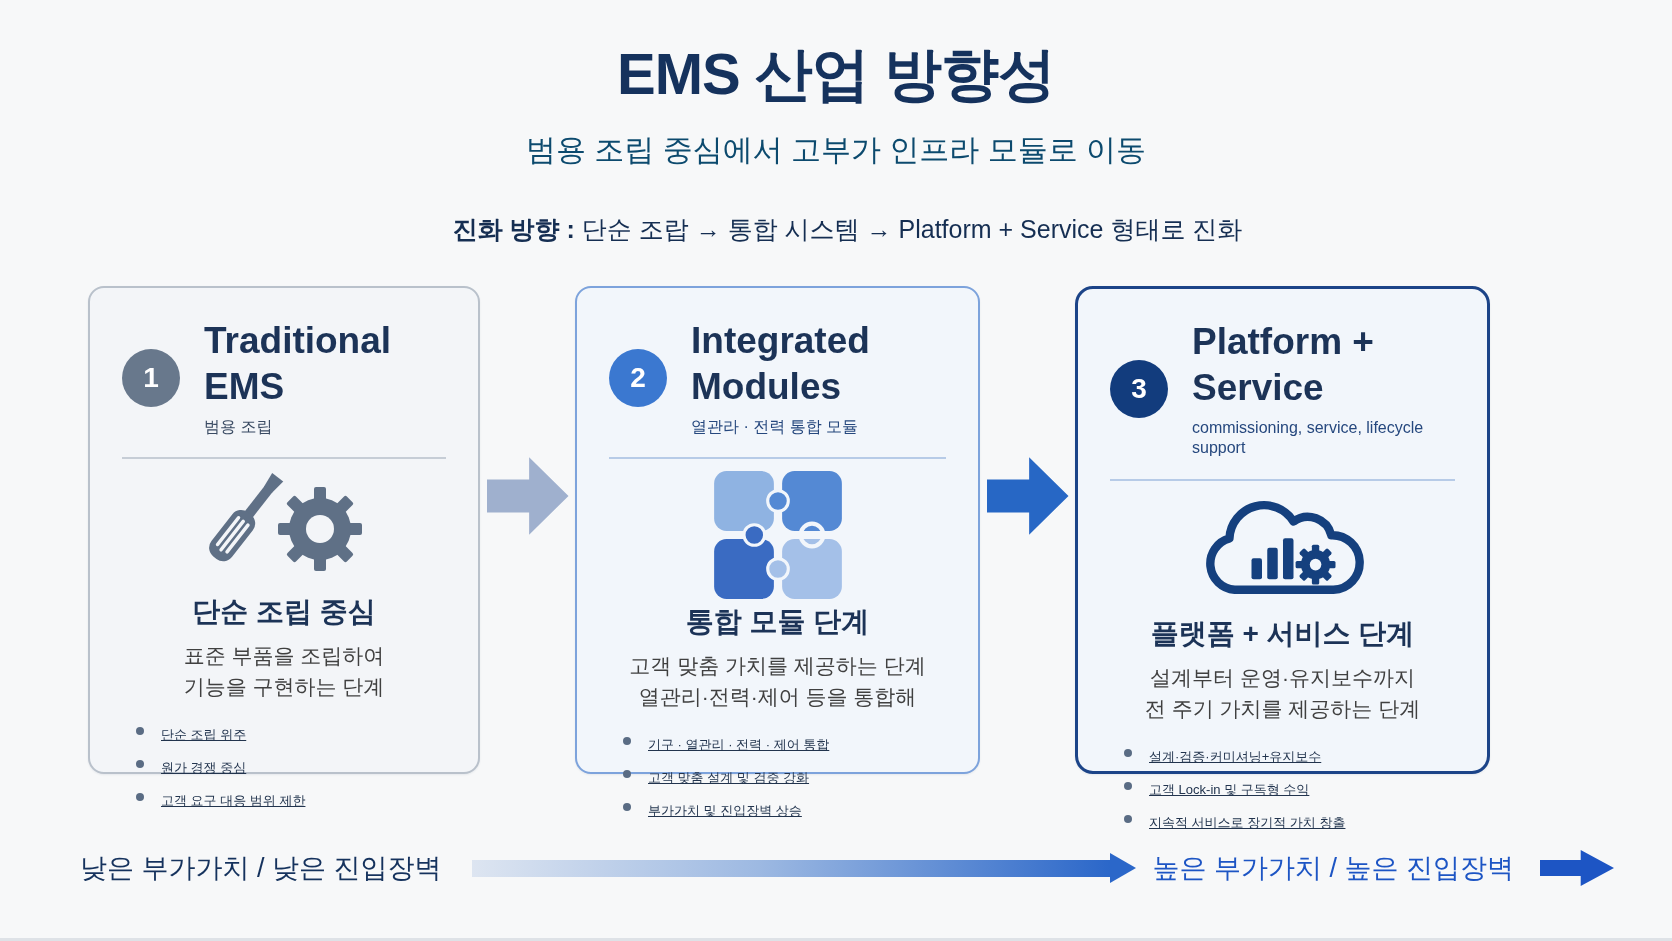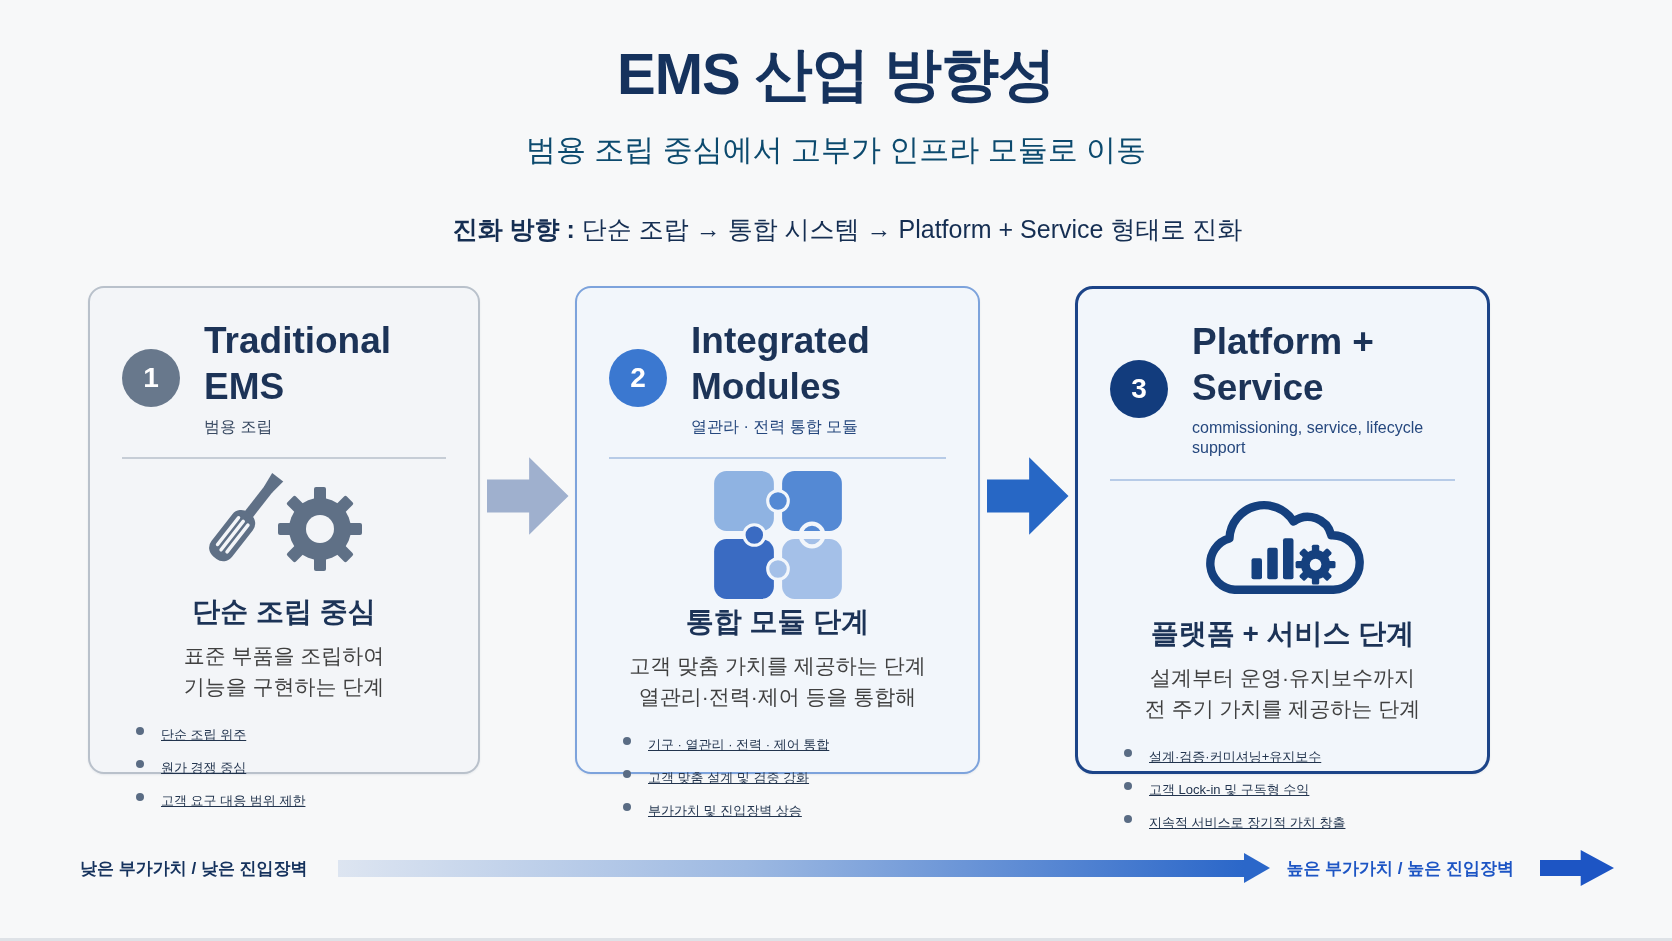--- a/index.html
+++ b/index.html
@@ -92,21 +92,21 @@
     clip-path: polygon(0 32%, 52% 32%, 52% 8%, 100% 50%, 52% 92%, 52% 68%, 0 68%);
   }
   .block-arrow.gray { background: #9fb0ce; }
   .block-arrow.blue { background: #2767c5; }
 
   
   .axis {
     display: flex; align-items: center;
     margin: 76px 58px 0 80px;
   }
-  .axis .lab { font-size: 17px; font-weight: 700; white-space: nowrap; }
+  .axis .lab { font-size: 27px; font-weight: 400; white-space: nowrap; }
   .axis .lab.left { color: #15325d; }
   .axis .lab.right { color: #1d55c4; margin-left: 16px; }
   .grad-wrap { flex: 1; display: flex; align-items: center; margin-left: 30px; }
   .grad-bar {
     flex: 1; height: 17px;
     background: linear-gradient(90deg, #dde5f1 0%, #9db9e2 45%, #2b67c9 100%);
   }
   .grad-head {
     width: 0; height: 0;
     border-top: 15px solid transparent; border-bottom: 15px solid transparent;

